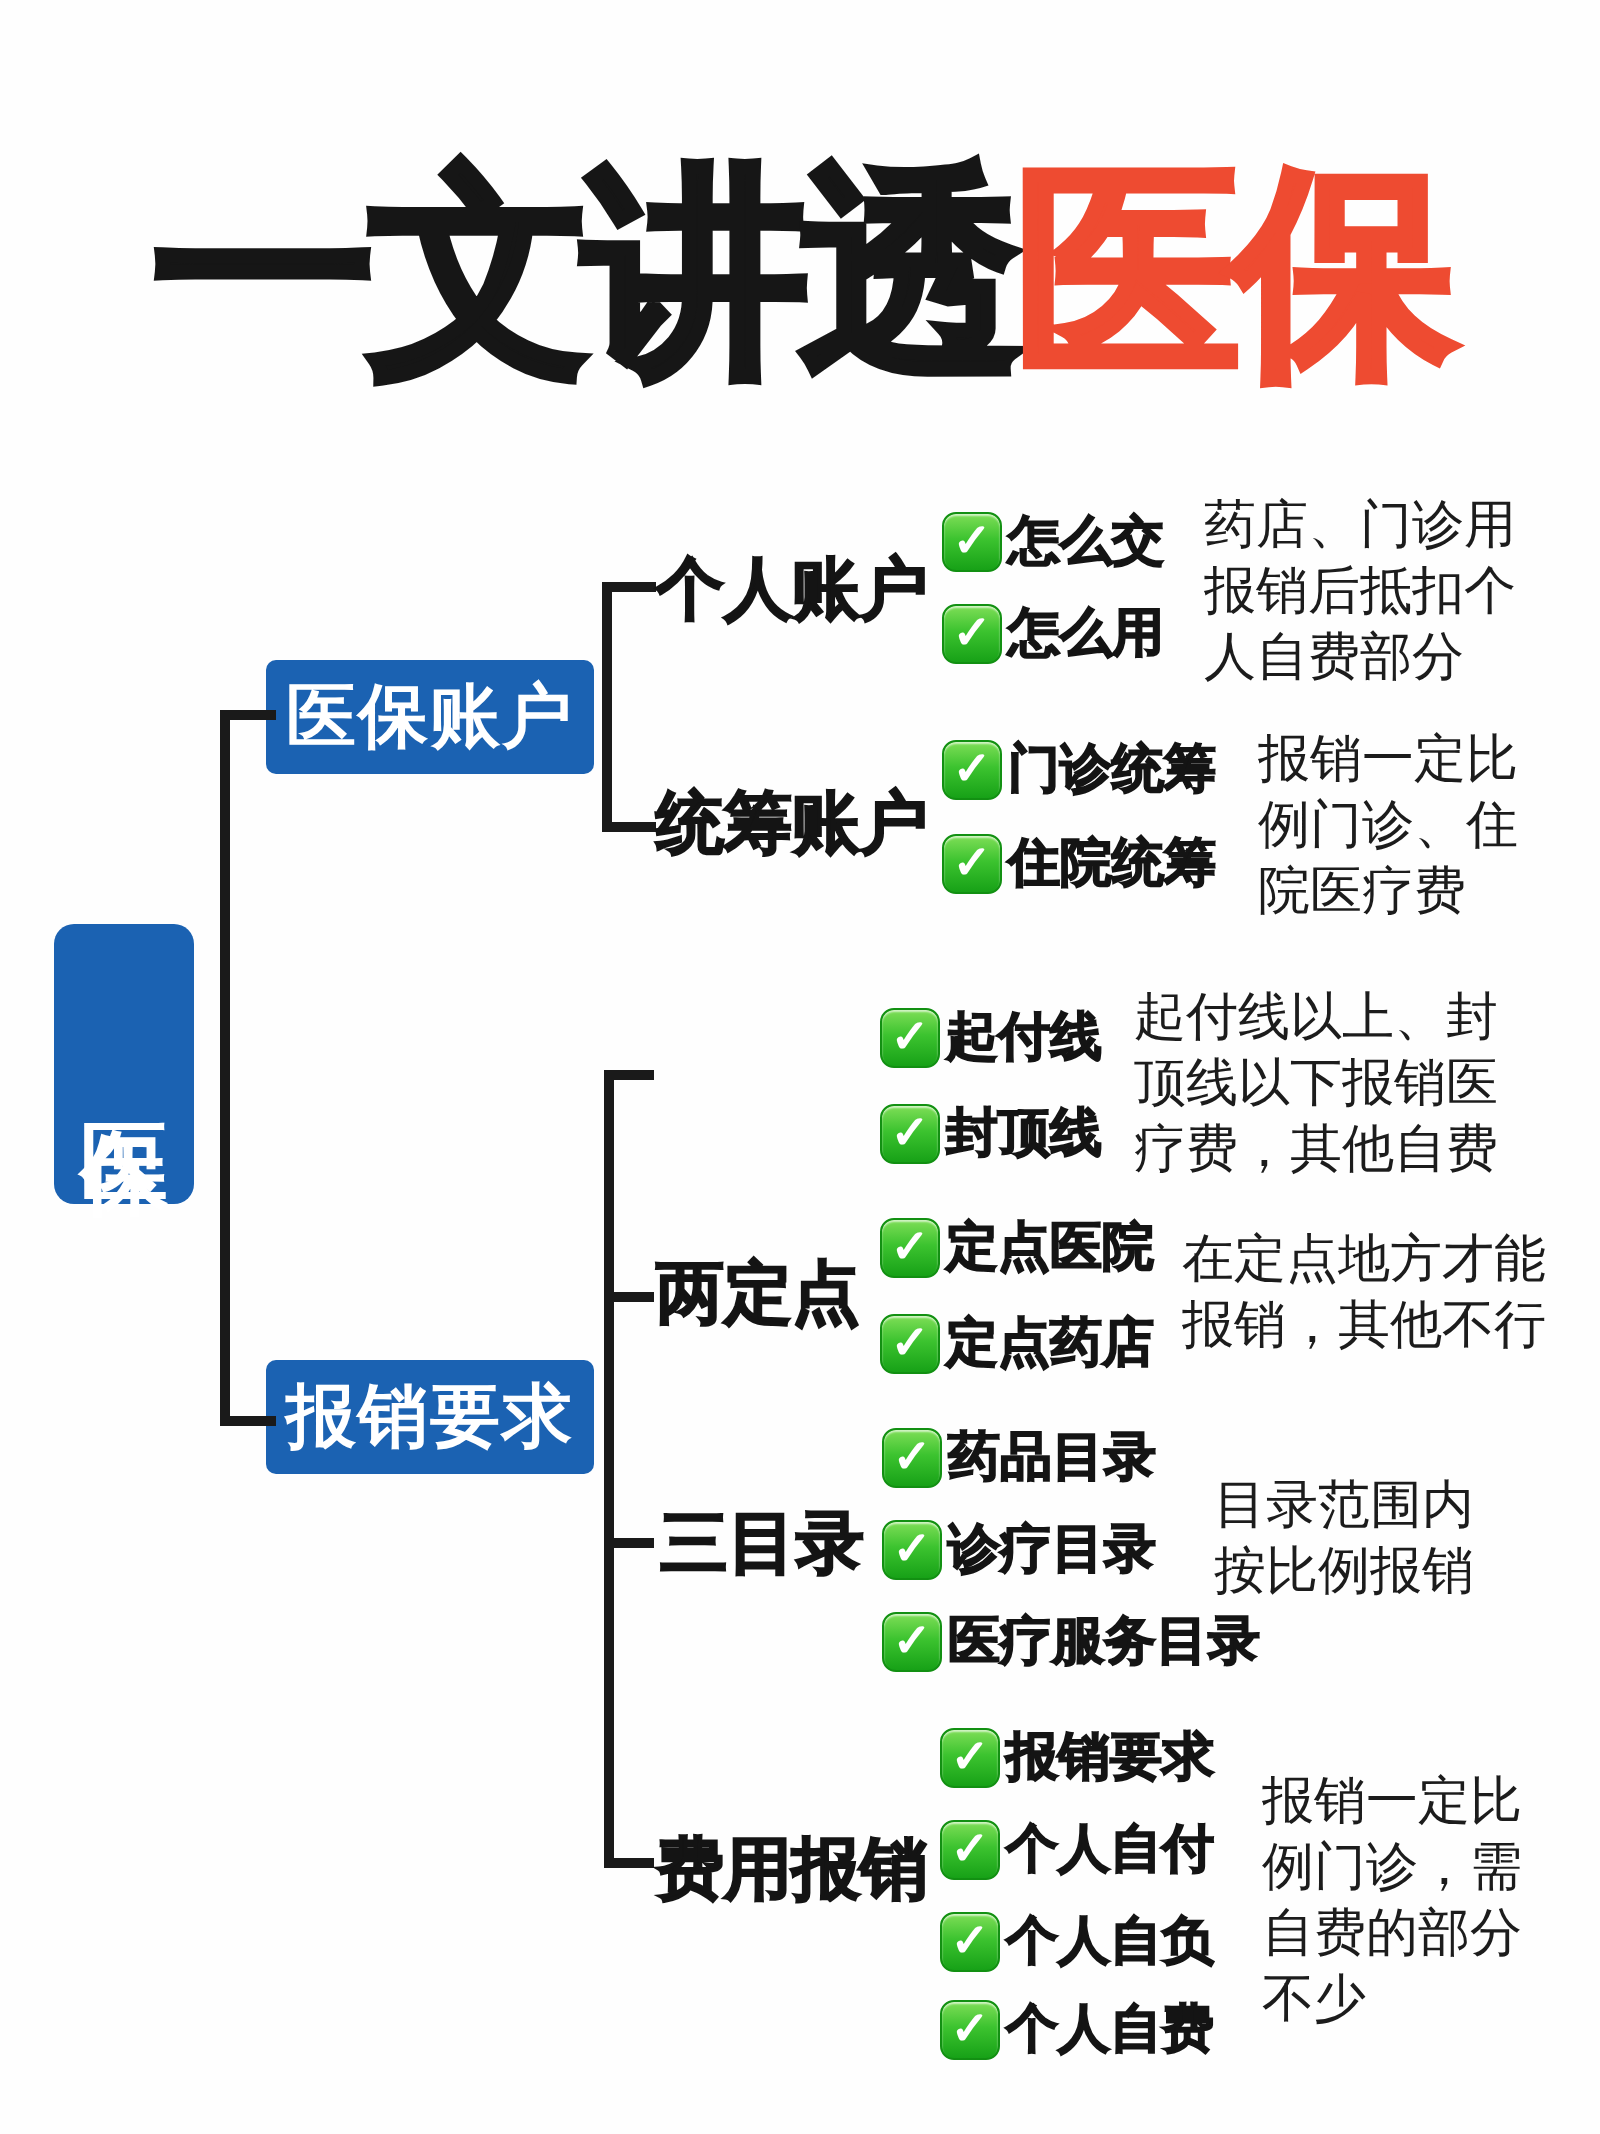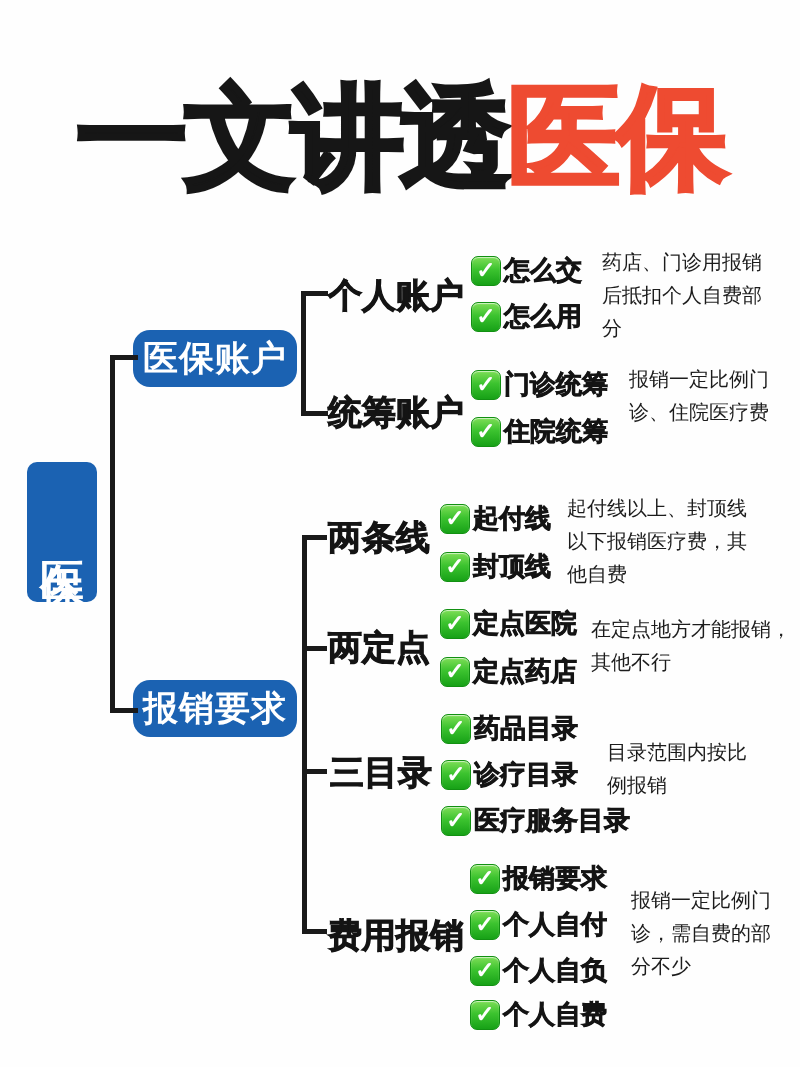--- a/index.html
+++ b/index.html
@@ -16,21 +16,21 @@
   .title .t-black{color:#161616;-webkit-text-stroke:4px #161616;}
   .title .t-red{color:#ee4b31;-webkit-text-stroke:4px #ee4b31;}
   
   .root-node{
     position:absolute;left:27px;top:462px;width:70px;height:140px;
     background:#1b62b2;border-radius:10px;display:flex;align-items:center;justify-content:center;
     color:#fff;font-size:44px;font-weight:900;
     writing-mode:vertical-rl;text-orientation:upright;letter-spacing:6px;
   }
   .node{
-    position:absolute;width:164px;height:57px;background:#1b62b2;border-radius:17px;
+    position:absolute;width:164px;height:57px;background:#1b62b2;border-radius:5px;
     display:flex;align-items:center;justify-content:center;
     color:#fff;font-size:35px;font-weight:900;letter-spacing:1px;white-space:nowrap;
   }
   .node.n1{left:133px;top:330px;}
   .node.n2{left:133px;top:680px;text-align:right;}
   
   .sub-label{
     position:absolute;font-size:34px;font-weight:900;color:#141414;line-height:1;
     white-space:nowrap;-webkit-text-stroke:1px #141414;
   }
@@ -40,21 +40,21 @@
     width:30px;height:30px;border-radius:7px;flex:0 0 30px;
     background:linear-gradient(180deg,#7ede57 0%,#3cc32f 45%,#17a117 100%);
     border:1px solid #129012;box-sizing:border-box;
     display:flex;align-items:center;justify-content:center;
     box-shadow:inset 0 1px 1px rgba(255,255,255,.65);
   }
   .chk .mark{color:#fff;font-size:23px;font-weight:900;line-height:1;transform:translateY(-1px);}
   .item .item-label{font-size:26px;font-weight:900;color:#141414;line-height:1;-webkit-text-stroke:0.8px #141414;}
   
   .note{
-    position:absolute;font-size:20px;line-height:33px;color:#1c1c1c;
+    position:absolute;font-size:26px;line-height:33px;color:#1c1c1c;
     letter-spacing:0;word-break:break-all;
   }
   
   .line{position:absolute;background:#1a1a1a;}
 </style>
 </head>
 <body>
 
 <div class="canvas">
 
@@ -76,21 +76,20 @@
   <div class="line" style="left:301px;top:411px;width:27px;height:5px;"></div>
 
   <div class="line" style="left:302px;top:535px;width:5px;height:399px;"></div>
   <div class="line" style="left:302px;top:535px;width:25px;height:5px;"></div>
   <div class="line" style="left:302px;top:646px;width:25px;height:5px;"></div>
   <div class="line" style="left:302px;top:769px;width:25px;height:5px;"></div>
   <div class="line" style="left:302px;top:929px;width:25px;height:5px;"></div>
 
   <div class="sub-label" style="left:328px;top:279px;">个人账户</div>
   <div class="sub-label" style="left:328px;top:396px;">统筹账户</div>
-  <div class="sub-label" style="left:328px;top:521px;">两条线</div>
   <div class="sub-label" style="left:328px;top:631px;">两定点</div>
   <div class="sub-label" style="left:330px;top:756px;">三目录</div>
   <div class="sub-label" style="left:328px;top:919px;">费用报销</div>
 
   <div class="item" style="left:471px;top:256px;">
     <span class="chk">
         <span class="mark">✓</span>
       </span>
     <span class="item-label">怎么交</span>
   </div>

